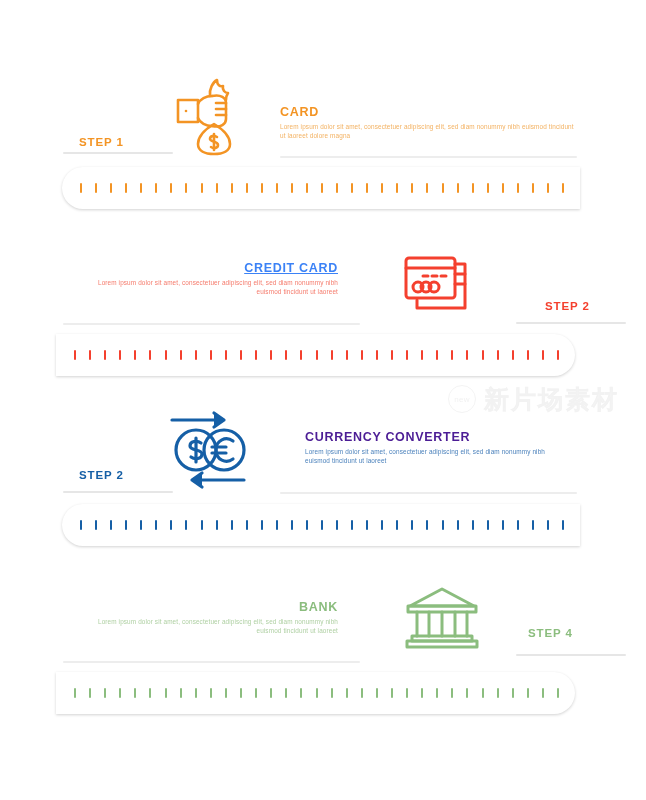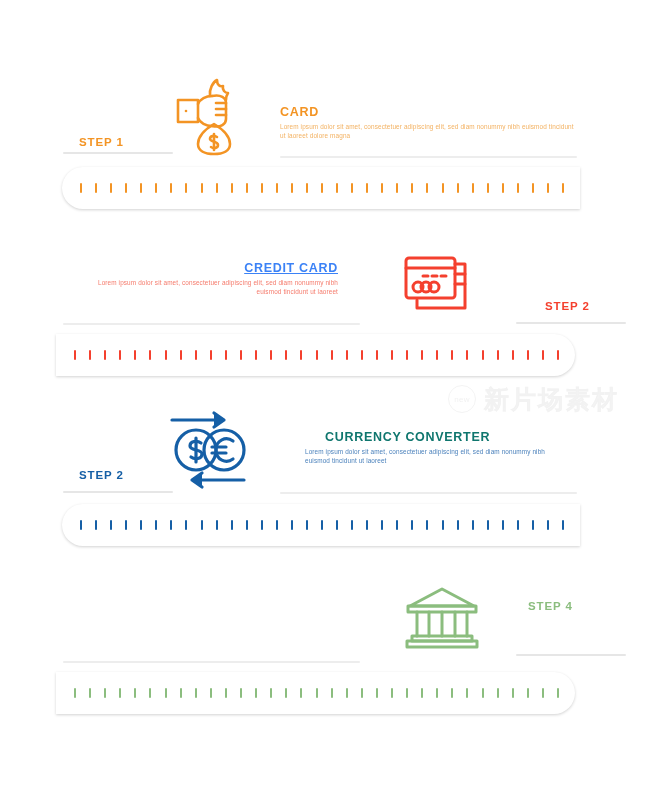--- a/index.html
+++ b/index.html
@@ -305,21 +305,21 @@
         <path d="M67 33 C60 28 50 32 50 42 C50 52 60 56 67 51"></path>
         <path d="M46 39 L60 39"></path>
         <path d="M46 45 L60 45"></path>
       </svg>
     </div>
 
     <div class="step-label" style="left:79px;top:469px;color:#155FA6;">STEP 2</div>
     <div class="step-rule" style="left:63px;top:491px;width:110px;"></div>
 
     <div class="txt left" style="left:305px;top:430px;width:250px;">
-      <h3 style="color:#0f766e;margin-left:20px;">CURRENCY CONVERTER</h3>
+      <h3 style="color:#4c1d95;">CURRENCY CONVERTER</h3>
       <p style="color:#4C82BC;">Lorem ipsum dolor sit amet, consectetuer adipiscing elit, sed diam nonummy nibh euismod tincidunt ut laoreet</p>
     </div>
     <div class="txt-rule" style="left:280px;top:492px;width:297px;"></div>
 
     <div class="ribbon round-left" style="left:62px;top:504px;width:518px;">
       <div class="dashes">
           <div class="dash" style="left: 18px; background: rgb(21, 95, 166);"></div>
           <div class="dash" style="left: 33.0625px; background: rgb(21, 95, 166);"></div>
           <div class="dash" style="left: 48.125px; background: rgb(21, 95, 166);"></div>
           <div class="dash" style="left: 63.1875px; background: rgb(21, 95, 166);"></div>
@@ -369,23 +369,27 @@
         <path d="M25 26 L25 50"></path>
         <path d="M38 26 L38 50"></path>
         <path d="M51 26 L51 50"></path>
         <path d="M63 26 L63 50"></path>
 
         <path d="M8 50 L68 50 L68 55 L8 55 Z"></path>
         <path d="M3 55 L73 55 L73 61 L3 61 Z"></path>
       </svg>
     </div>
 
-    <div class="step-label" style="left:528px;top:600px;color:#8BBD7E;">STEP 4</div>
+    <div class="step-label" style="left:528px;top:627px;color:#8BBD7E;">STEP 4</div>
     <div class="step-rule" style="left:516px;top:654px;width:110px;"></div>
 
+    <div class="txt right" style="left:88px;top:600px;width:250px;">
+      <h3 style="color:#8BBD7E;">BANK</h3>
+      <p style="color:#AFD0A3;">Lorem ipsum dolor sit amet, consectetuer adipiscing elit, sed diam nonummy nibh euismod tincidunt ut laoreet</p>
+    </div>
     <div class="txt-rule" style="left:63px;top:661px;width:297px;"></div>
 
     <div class="ribbon round-right" style="left:56px;top:672px;width:519px;">
       <div class="dashes">
           <div class="dash" style="left: 18px; background: rgb(139, 189, 126);"></div>
           <div class="dash" style="left: 33.0938px; background: rgb(139, 189, 126);"></div>
           <div class="dash" style="left: 48.1875px; background: rgb(139, 189, 126);"></div>
           <div class="dash" style="left: 63.2812px; background: rgb(139, 189, 126);"></div>
           <div class="dash" style="left: 78.375px; background: rgb(139, 189, 126);"></div>
           <div class="dash" style="left: 93.4688px; background: rgb(139, 189, 126);"></div>

